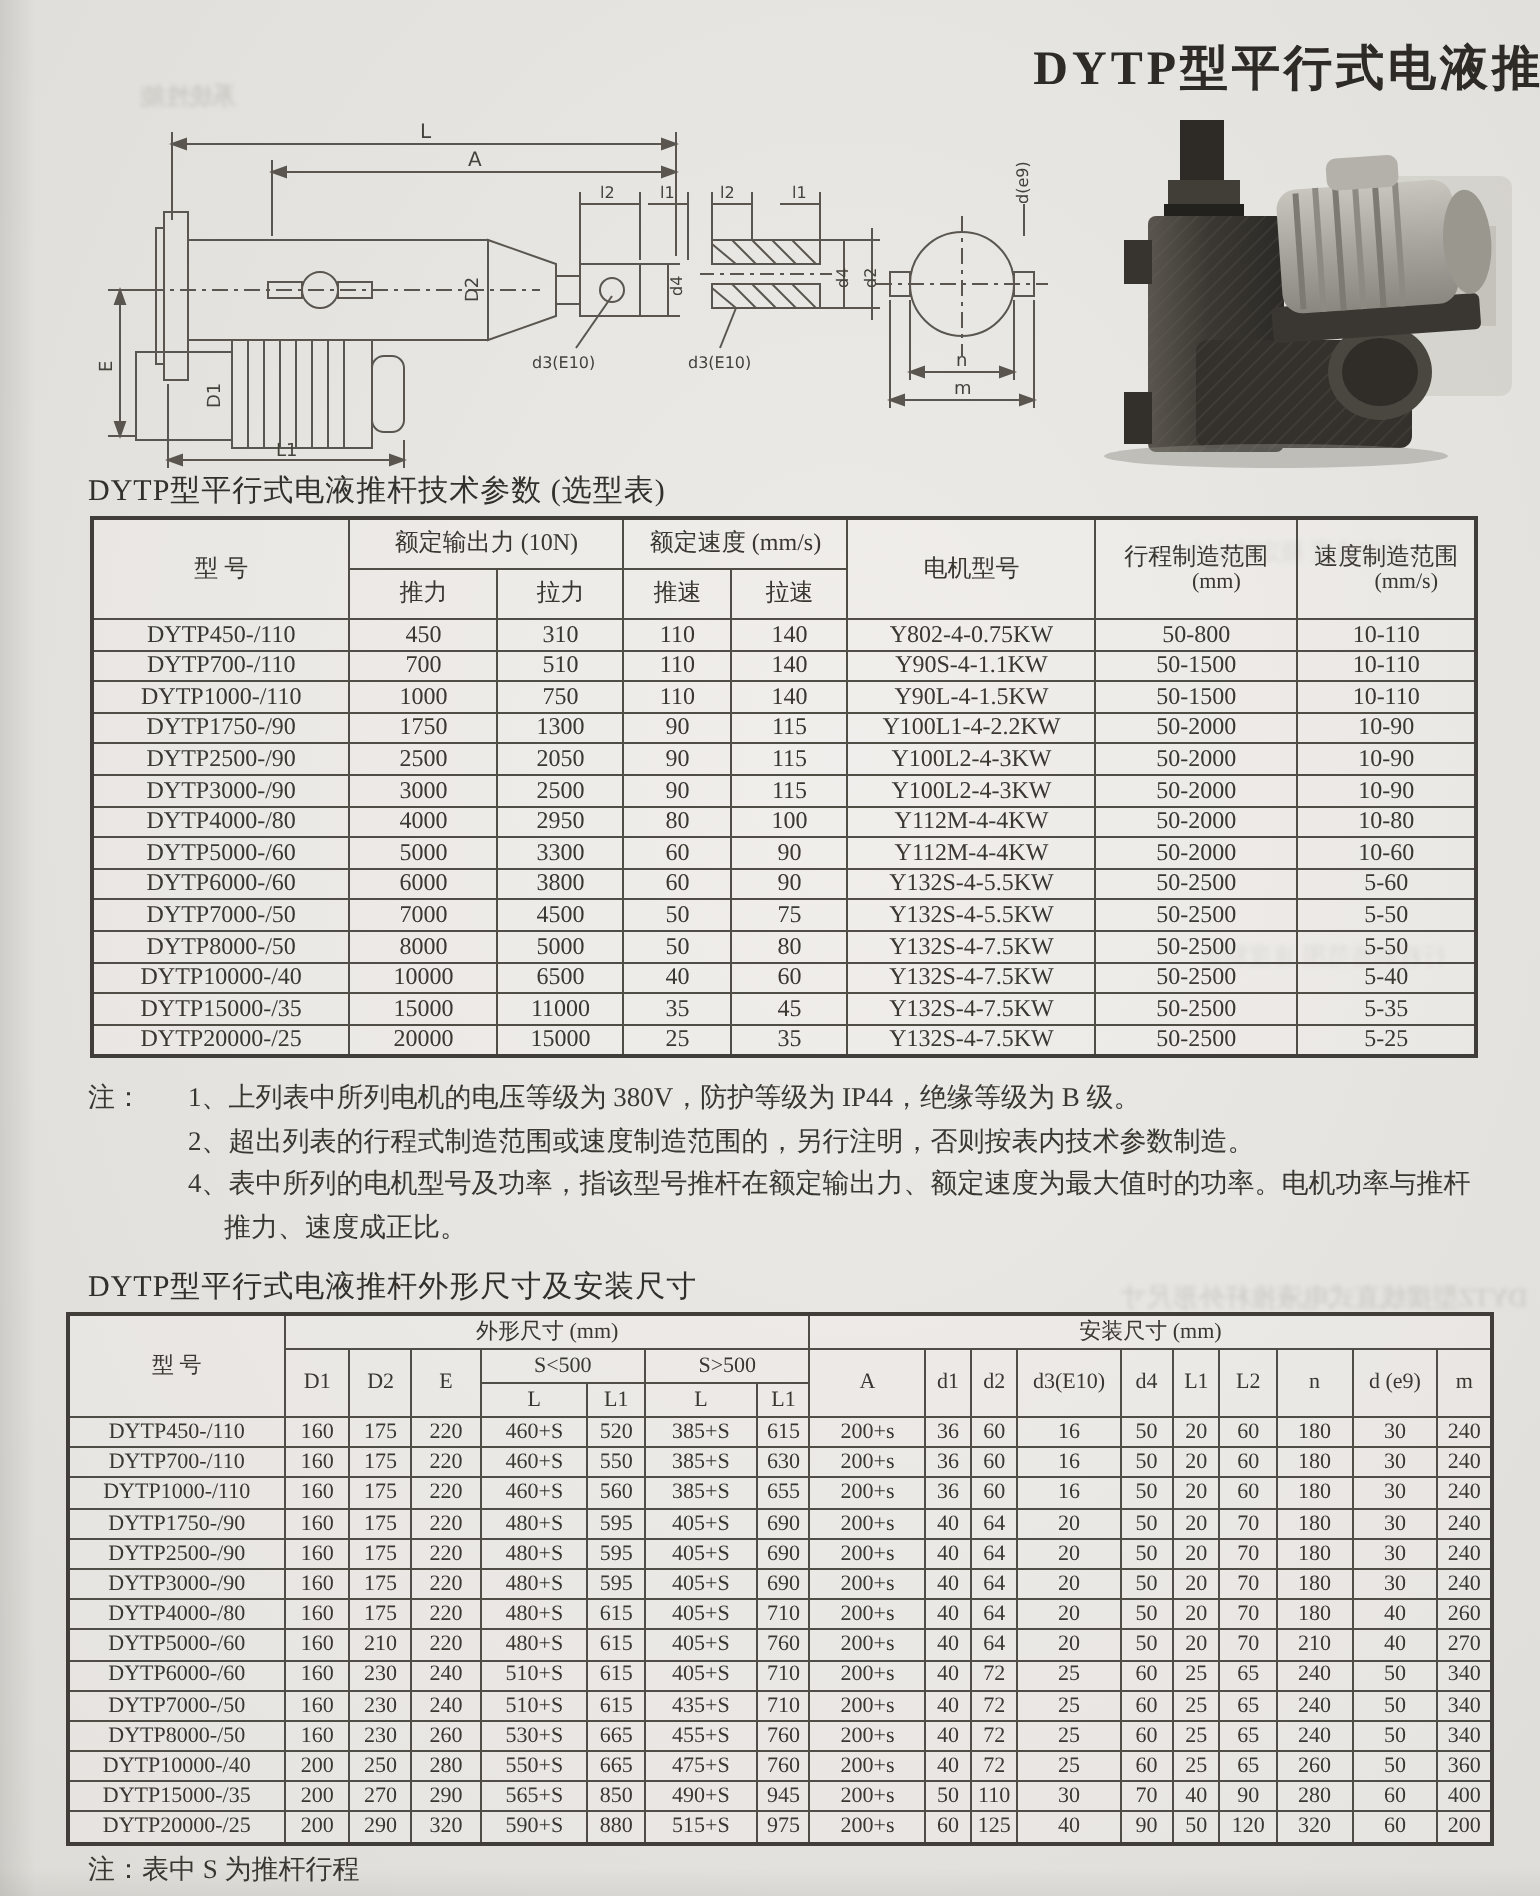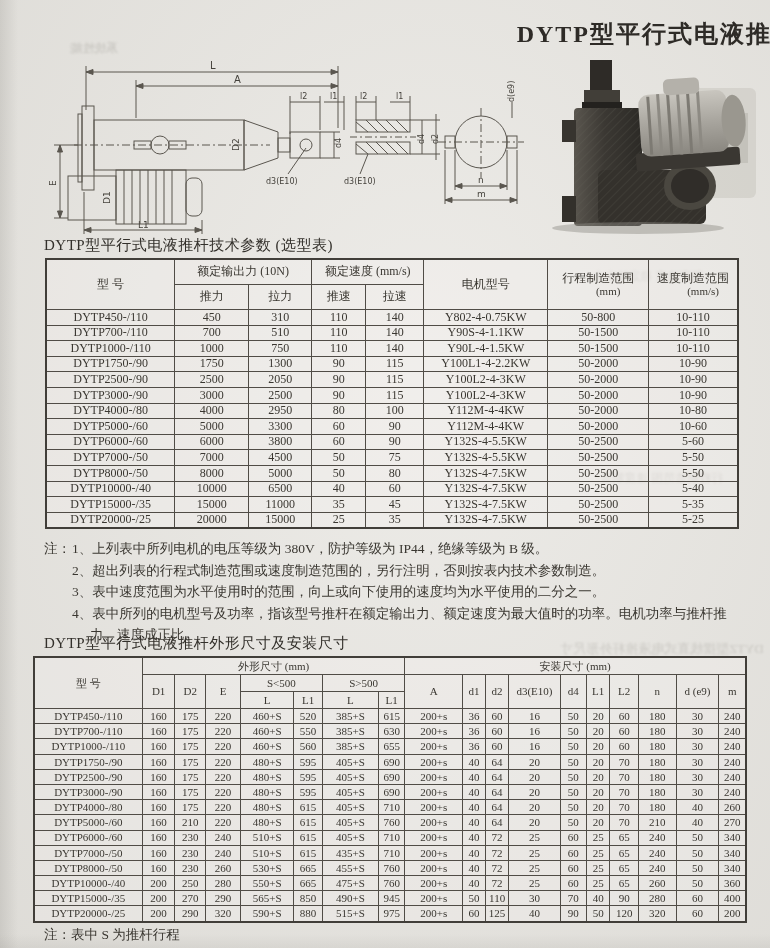--- a/index.html
+++ b/index.html
@@ -55,21 +55,21 @@
   #dim-table{left:33px;top:656px;width:714px;font-size:11px;}
   #dim-table thead th{height:16px;}
   #dim-table tbody td{height:14.2px;padding:0;}
   .unit{display:block;font-size:11px;padding-left:20px;}
   
   .notes{
     position:absolute;left:44px;top:538px;width:700px;
     font-size:13.5px;line-height:1.6;color:#3a3731;
   }
   .notes .prefix{position:absolute;left:0;top:0;}
-  .notes .items{margin-left:28px;}
+  .notes .items{margin-left:50px;}
   .notes .items div{padding-left:18px;text-indent:-18px;}
   .footnote{
     position:absolute;left:44px;top:926px;font-size:13.5px;color:#3a3731;
   }
   
   .bleed{
     position:absolute;color:#8d8a83;opacity:.38;
     transform:scaleX(-1);filter:blur(1.1px);
     font-size:13px;white-space:nowrap;pointer-events:none;
   }
@@ -443,21 +443,20 @@
           <td>5-25</td>
         </tr>
       </tbody>
   </table>
 
   <div class="notes">
     <span class="prefix">注：</span>
     <div class="items">
         <div>1、上列表中所列电机的电压等级为 380V，防护等级为 IP44，绝缘等级为 B 级。</div>
         <div>2、超出列表的行程式制造范围或速度制造范围的，另行注明，否则按表内技术参数制造。</div>
-        <div>3、表中速度范围为水平使用时的范围，向上或向下使用的速度均为水平使用的二分之一。</div>
         <div>4、表中所列的电机型号及功率，指该型号推杆在额定输出力、额定速度为最大值时的功率。电机功率与推杆推力、速度成正比。</div>
       </div>
   </div>
 
   <div class="sec-title" id="sec2-title">DYTP型平行式电液推杆外形尺寸及安装尺寸</div>
 
   <table id="dim-table">
     <colgroup>
       <col style="width:15.2%">
         <col style="width:4.6%">

